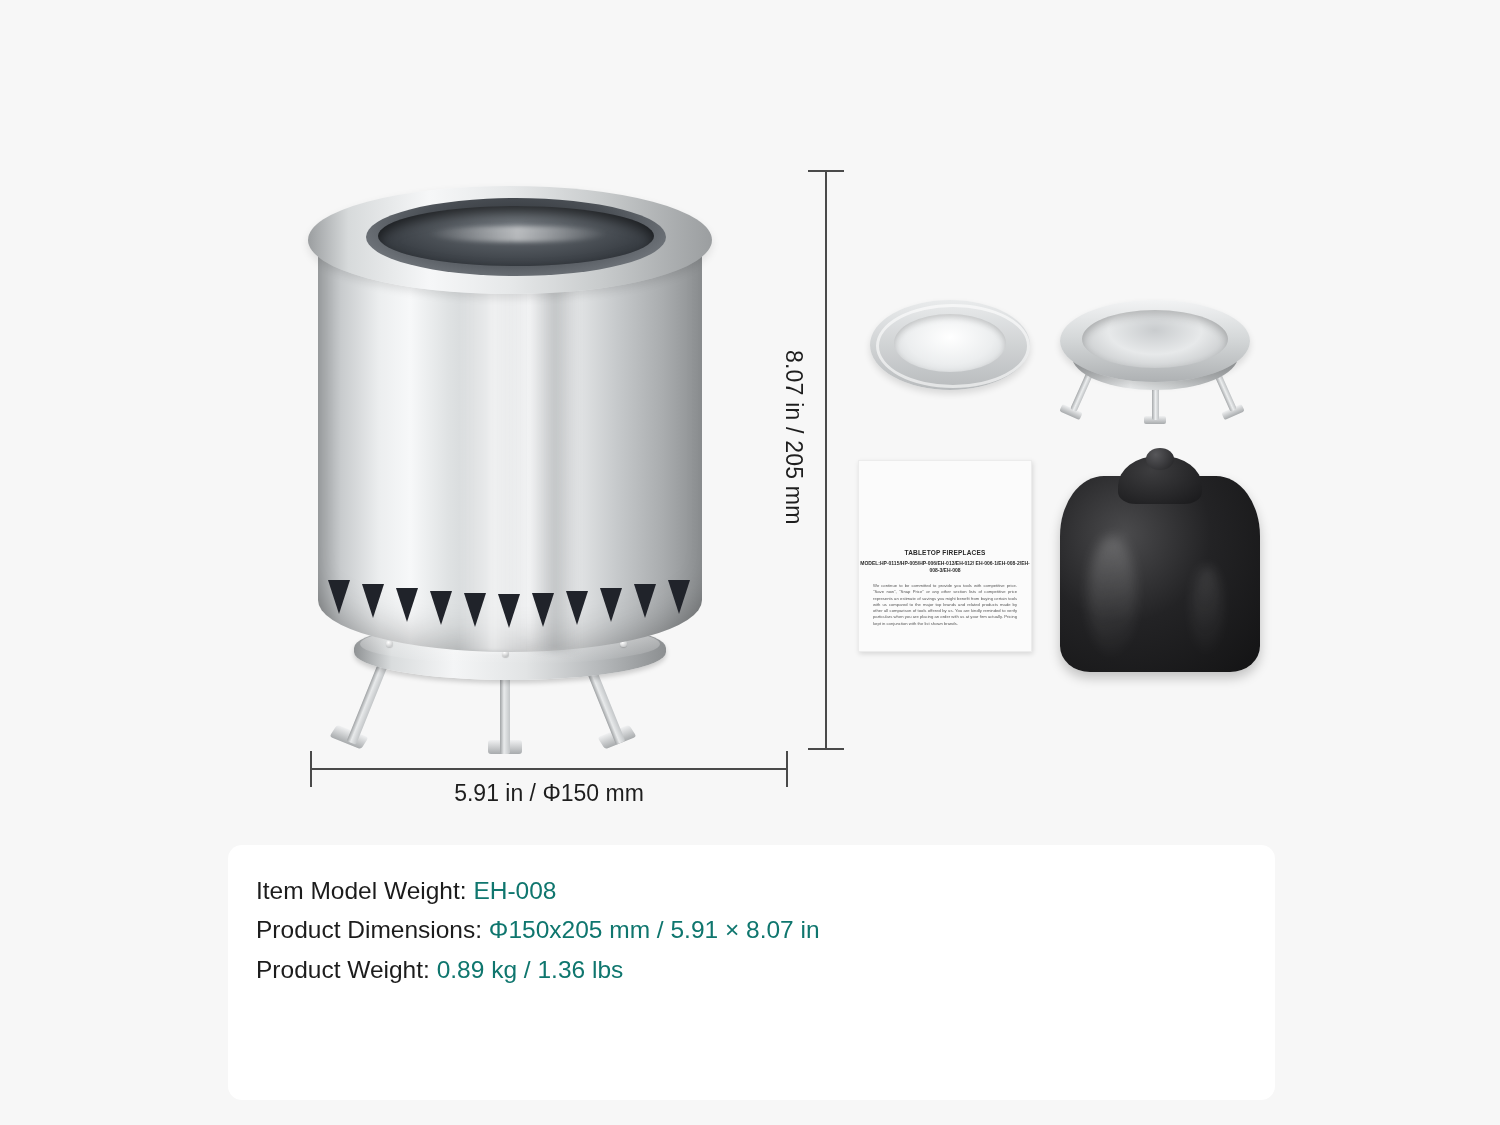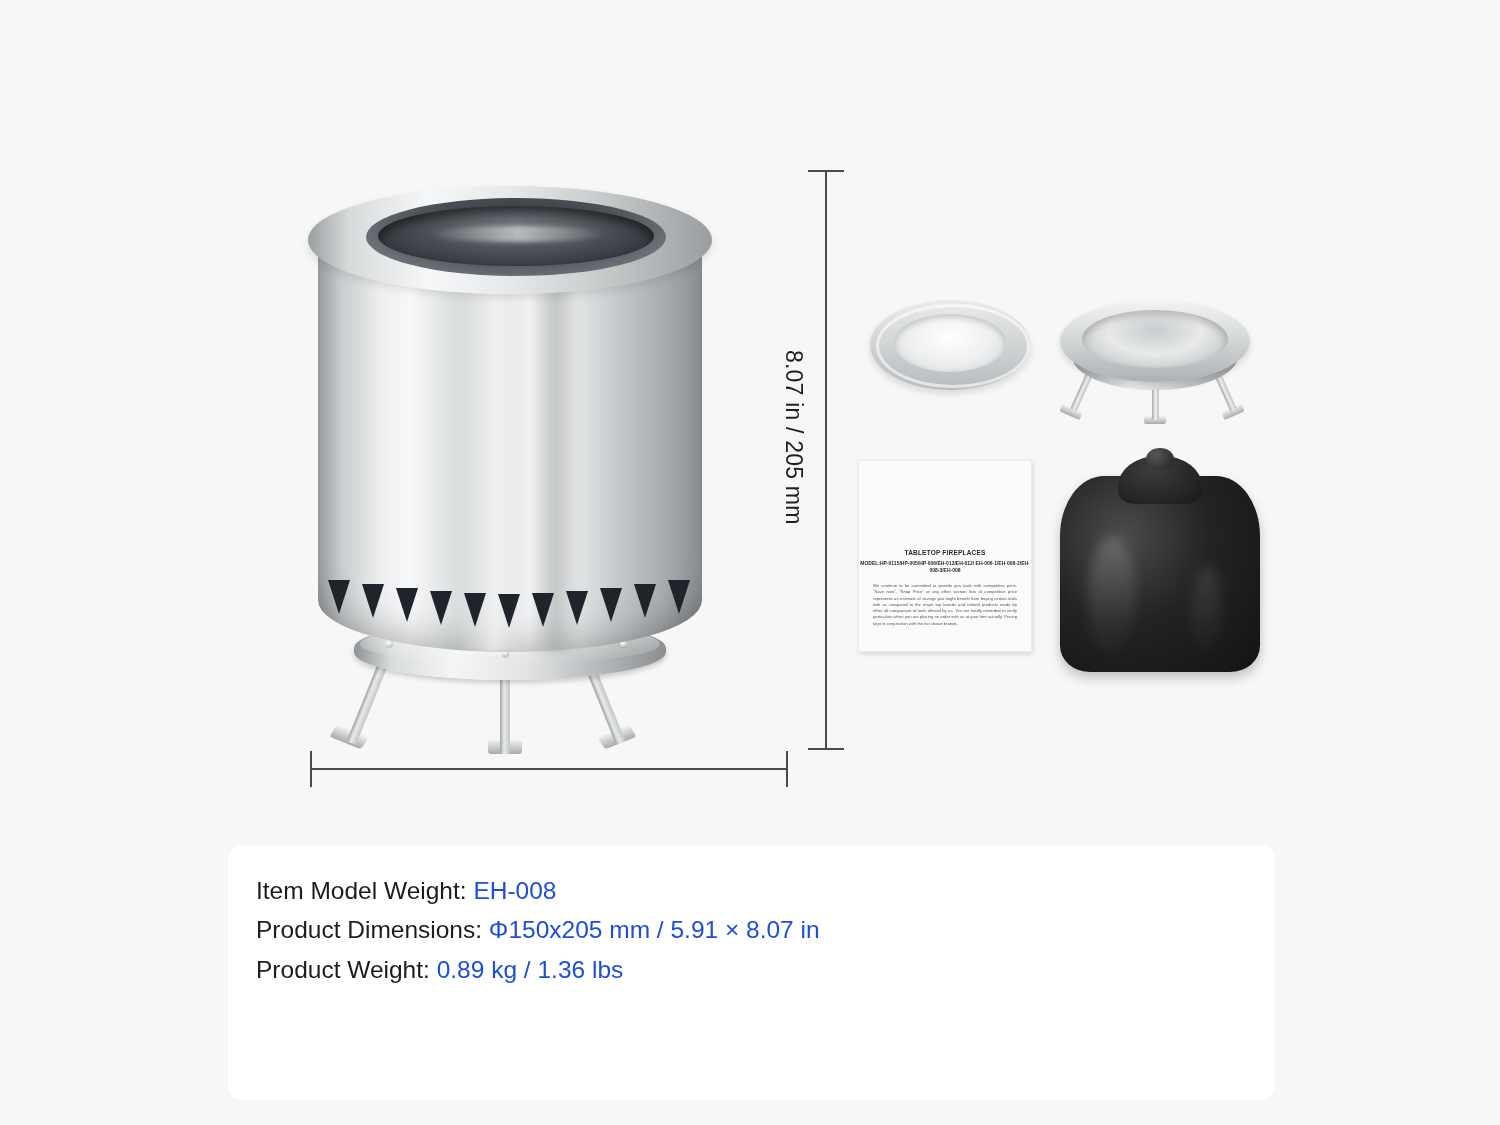--- a/index.html
+++ b/index.html
@@ -438,21 +438,21 @@
     top: 26px;
     width: 250px;
   }
   .spec-line {
     font-size: 24.5px;
     color: #1c1c1c;
     line-height: 1.61;
     white-space: nowrap;
   }
   .spec-val {
-    color: #1d4ed8;
+    color: #0f766e;
   }
   .acc-head {
     font-size: 24.5px;
     color: #1c1c1c;
     line-height: 1.61;
   }
   .acc-item {
     font-size: 24.5px;
     color: #e8590c;
     line-height: 1.61;
@@ -511,20 +511,21 @@
       <div class="dim-v">
         <div class="cap top"></div>
         <div class="cap bot"></div>
       </div>
       <div class="dim-v-label">8.07 in / 205 mm</div>
 
       <div class="dim-h">
         <div class="cap left"></div>
         <div class="cap right"></div>
       </div>
+      <div class="dim-h-label">5.91 in / Φ150 mm</div>
 
       <div class="acc ring">
         <div class="ring-outer"></div>
         <div class="ring-lip"></div>
         <div class="ring-inner"></div>
       </div>
 
       <div class="acc base">
         <div class="base-foot bf1"></div>
         <div class="base-foot bf2"></div>

